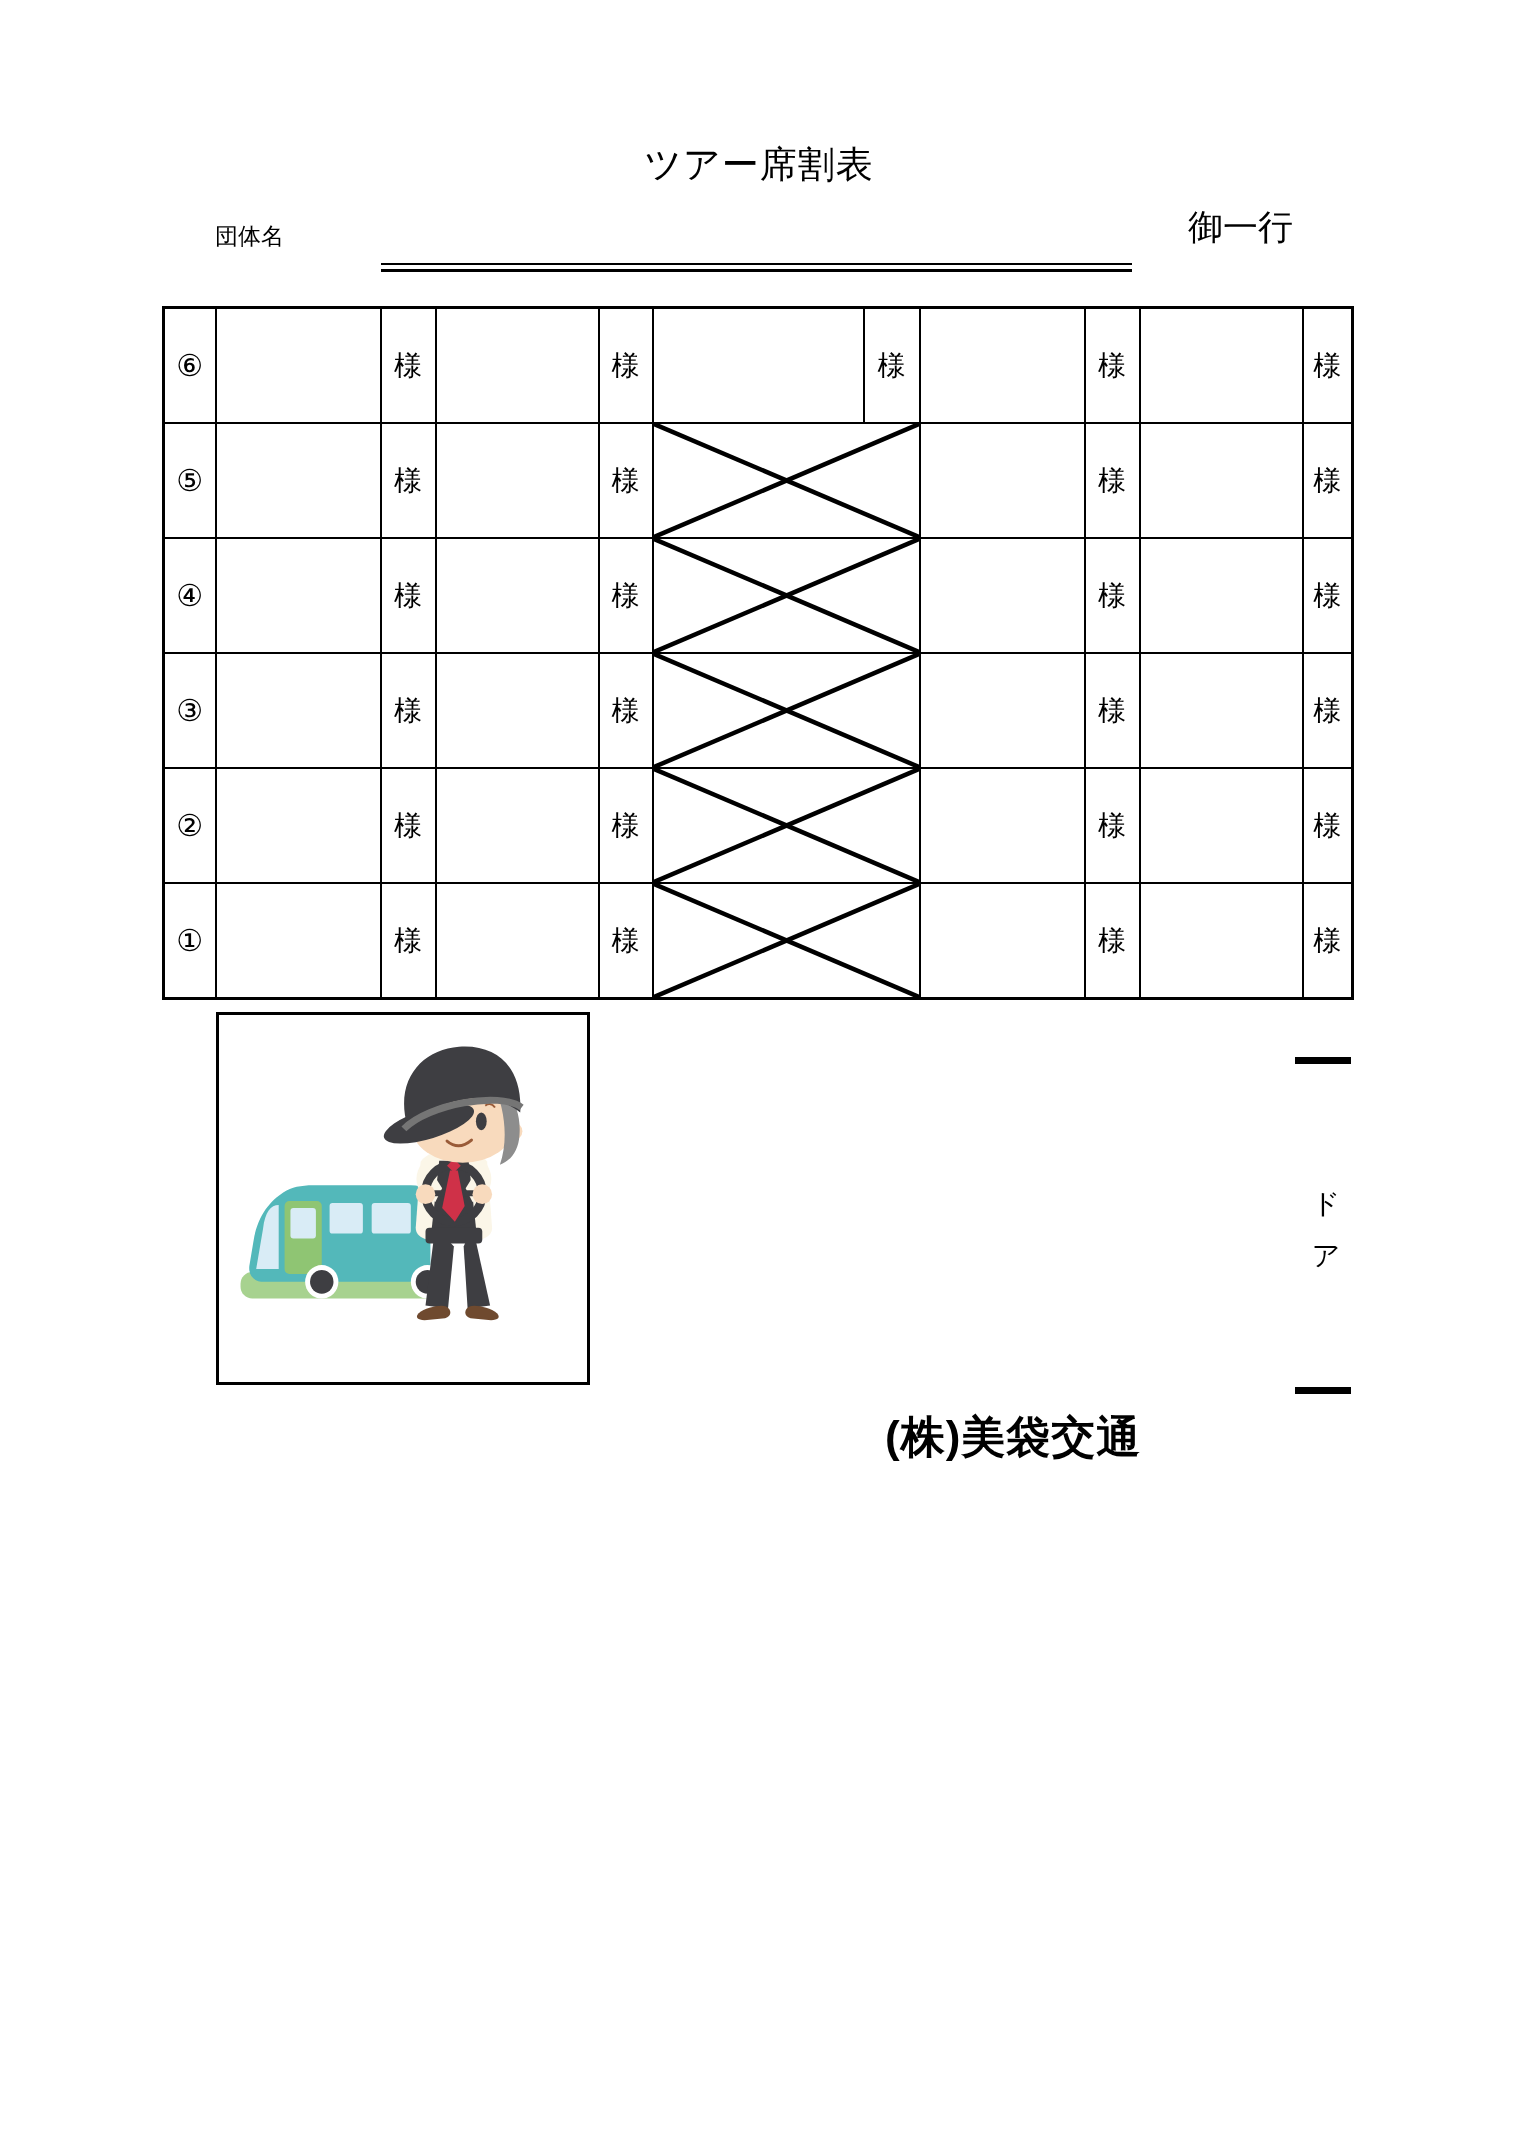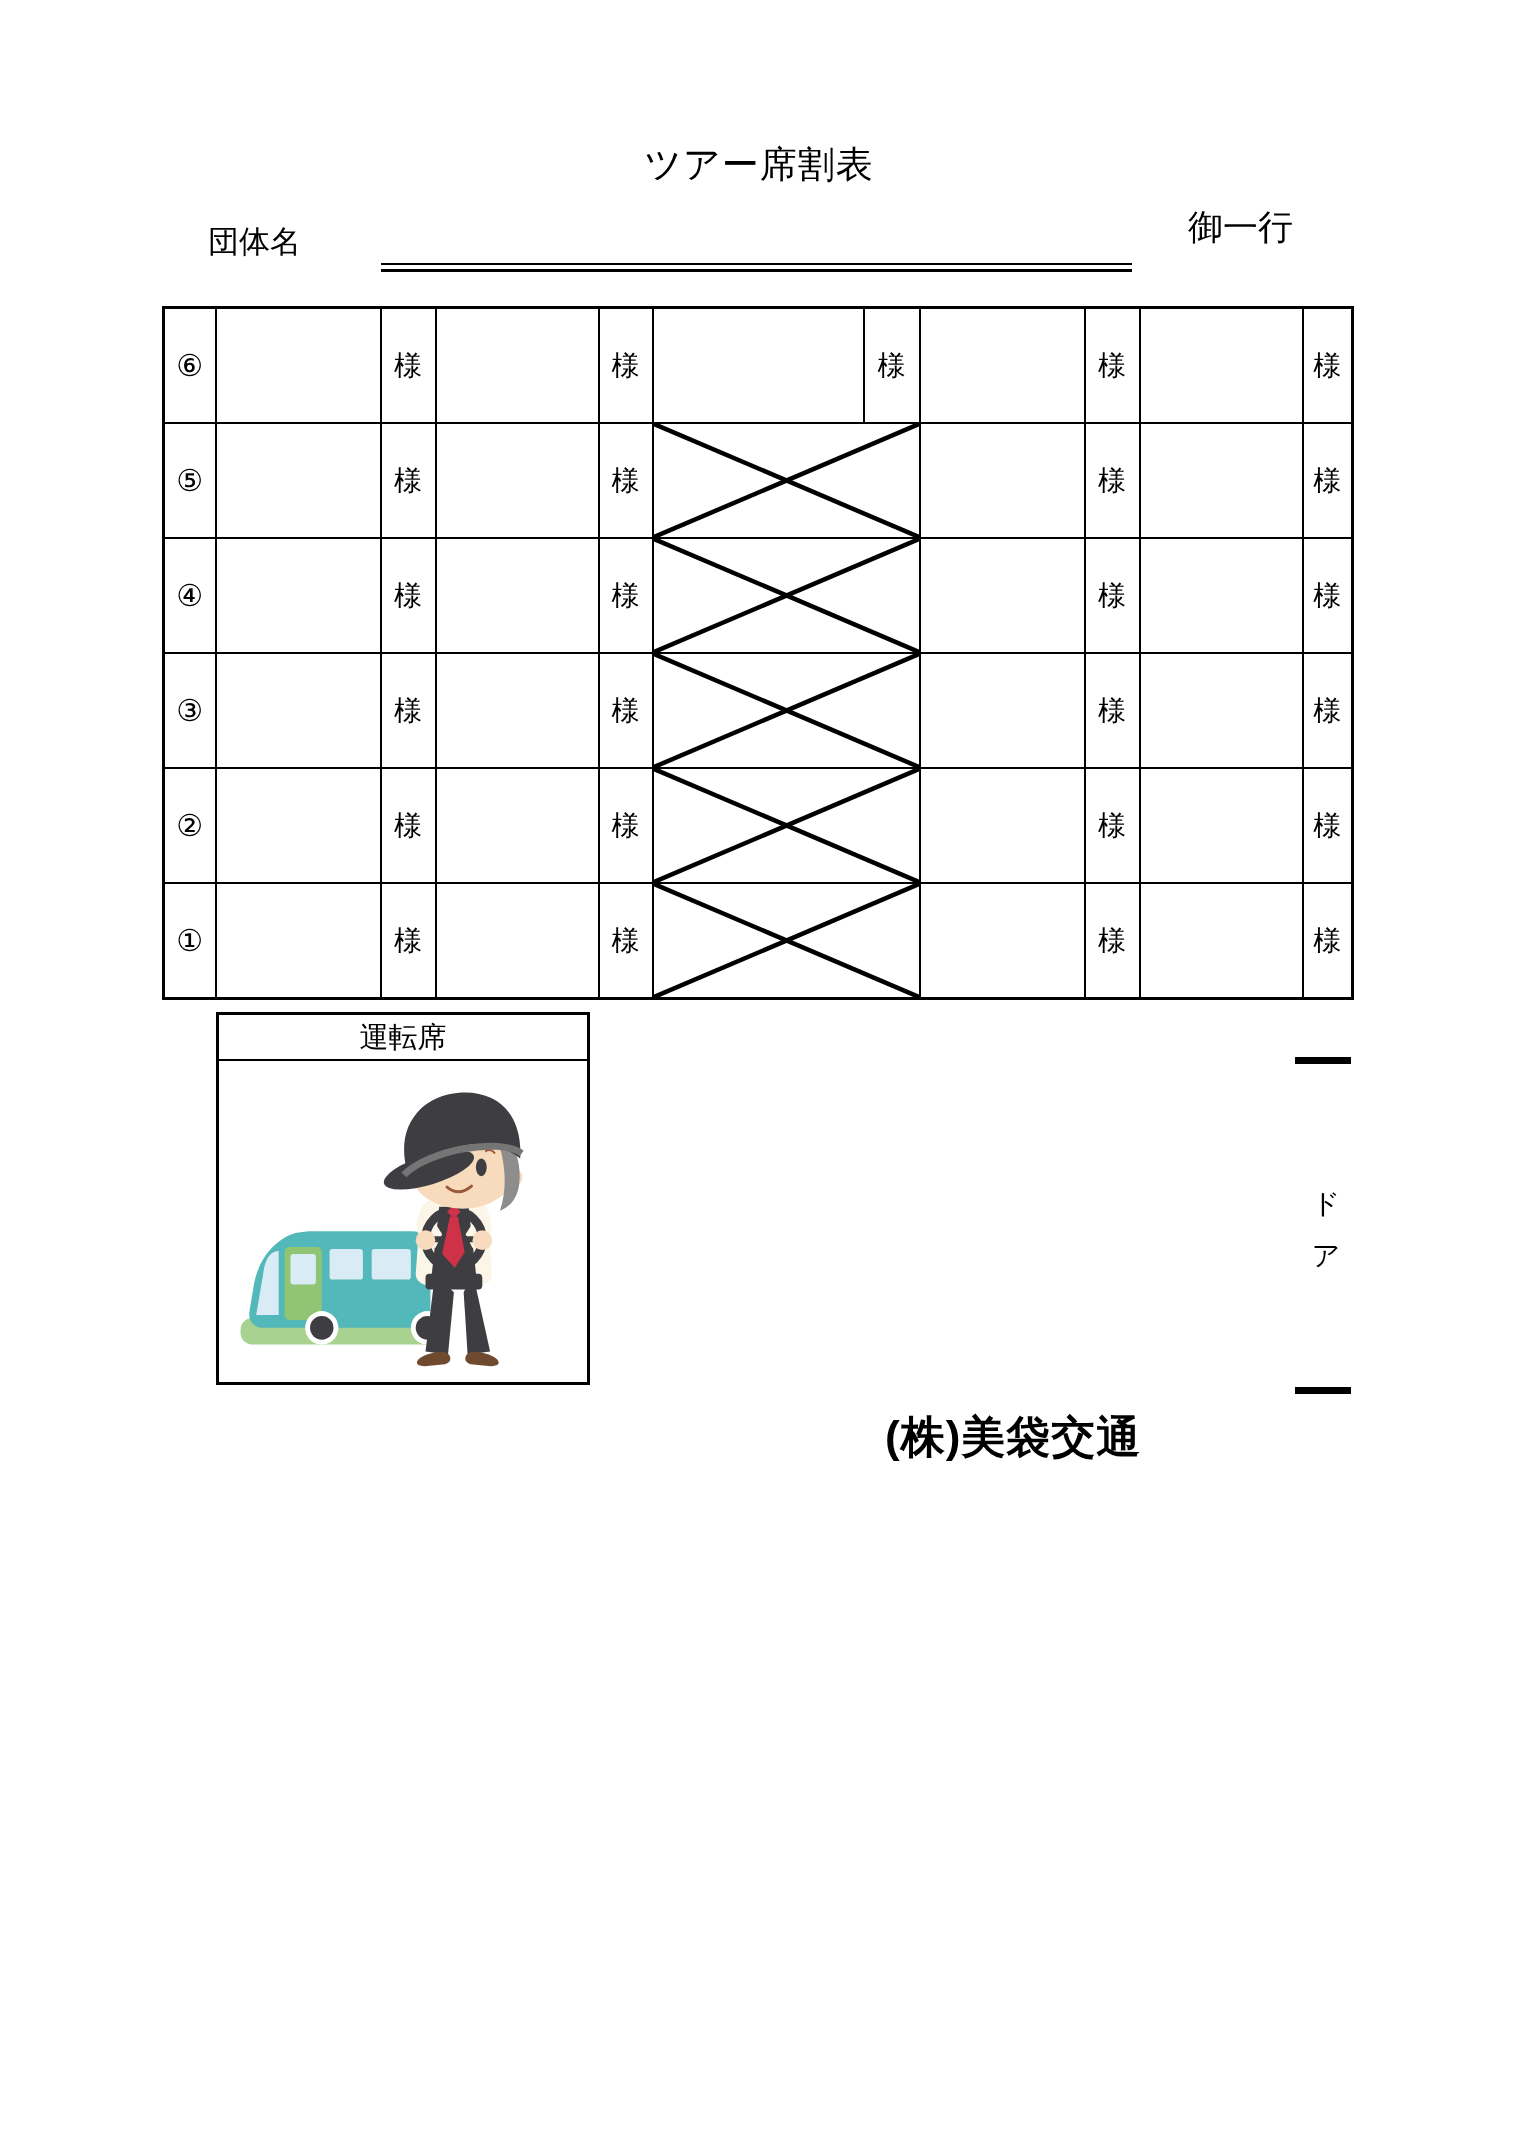--- a/index.html
+++ b/index.html
@@ -3,21 +3,21 @@
 <meta charset="utf-8">
 <style>
   html,body{margin:0;padding:0}
   body{
     width:1518px;height:2150px;position:relative;background:#ffffff;
     font-family:"Liberation Sans",sans-serif;color:var(--ink,#000);
     overflow:hidden;
   }
   .abs{position:absolute}
   .title{left:0;width:1518px;top:140px;text-align:center;font-size:37px;font-weight:400;letter-spacing:1px}
-  .group-label{left:208px;top:221px;font-size:31px}
+  .group-label{left:215px;top:221px;font-size:23px}
   .party-label{left:1188px;top:204px;font-size:35px}
   .group-field{left:381px;top:263px;width:751px;height:4px;border-top:2px solid var(--ink);border-bottom:3px solid var(--ink)}
   .seat-table{left:162px;top:306px;width:1189px;border-collapse:collapse;table-layout:fixed;border:3px solid var(--ink)}
   .seat-table td{border:2px solid var(--ink);height:113px;padding:0;vertical-align:middle;overflow:hidden}
   .seat-cell{text-align:center;font-size:30px}
   .sama-cell{text-align:center;font-size:28px}
   .name-cell{background:#fff}
   .crossed-cell{position:relative}
   .x-mark{position:absolute;left:0;top:0;width:100%;height:100%;display:block}
   .x-mark line{stroke:var(--ink);stroke-width:4.5}
@@ -154,21 +154,20 @@
         </td>
         <td class="name-cell"></td>
         <td class="sama-cell">様</td>
         <td class="name-cell"></td>
         <td class="sama-cell">様</td>
       </tr>
     </tbody>
 </table>
 
 <div class="abs driver-box">
-  <div class="driver-header">運転席</div>
   <svg class="driver-art" width="368" height="321" viewBox="0 0 376 326" preserveAspectRatio="none">
 
     <g>
       <rect class="f-skirt" x="22" y="261" width="202" height="27" rx="12"></rect>
       <path class="f-teal" d="M66,180 C74,175 84,173 96,173 L196,173 C210,173 216,179 216,191 L216,254 C216,266 210,271 198,271 L46,271 C35,271 30,264 31,255 L35,231 C39,204 52,189 66,180 Z"></path>
       <path class="f-win" d="M38,258 L45,217 C47,200 53,193 61,193 L61,258 Z"></path>
       <rect class="f-green" x="67" y="189" width="38" height="74" rx="5"></rect>
       <rect class="f-win" x="73" y="196" width="26" height="31" rx="3"></rect>
       <rect class="f-win" x="113" y="191" width="34" height="31" rx="3"></rect>
       <rect class="f-win" x="156" y="191" width="40" height="31" rx="3"></rect>

